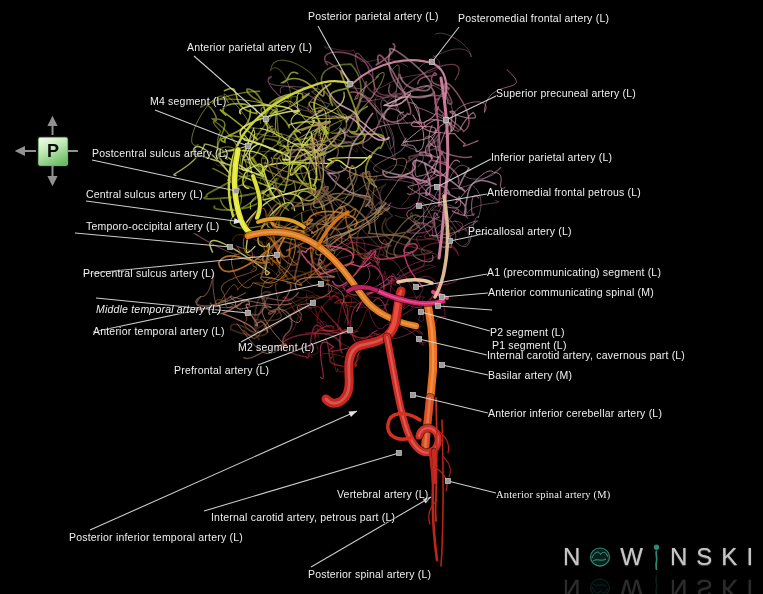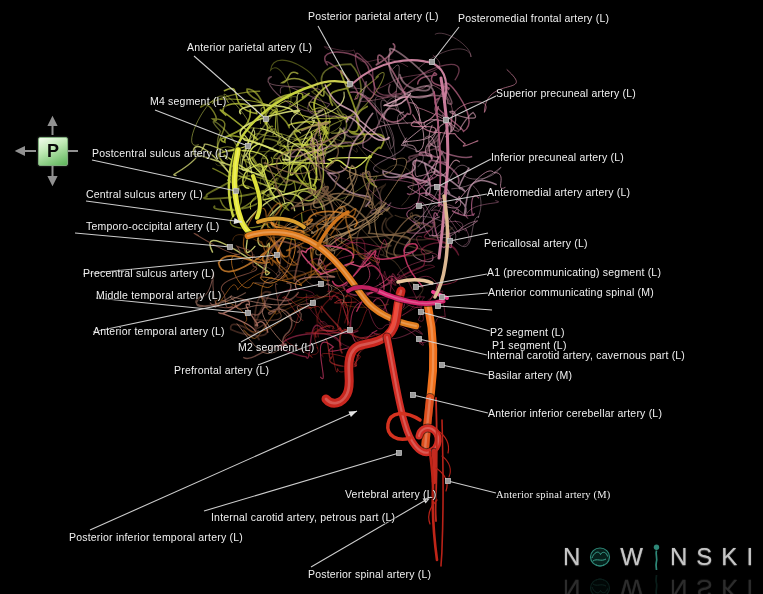--- a/index.html
+++ b/index.html
@@ -329,38 +329,38 @@
       </g>
   </svg>
 
   <div id="label-layer">
       <div class="vlabel" style="left: 308px; top: 10px;">Posterior parietal artery (L)</div>
       <div class="vlabel" style="left: 458px; top: 12px;">Posteromedial frontal artery (L)</div>
       <div class="vlabel" style="left: 187px; top: 41px; text-align: center;">Anterior parietal artery (L)</div>
       <div class="vlabel" style="left: 496px; top: 87px;">Superior precuneal artery (L)</div>
       <div class="vlabel" style="left: 150px; top: 95px; text-align: right;">M4 segment (L)</div>
       <div class="vlabel" style="left: 92px; top: 147px;">Postcentral sulcus artery (L)</div>
-      <div class="vlabel" style="left: 491px; top: 151px;">Inferior precuneal artery (L)</div>
+      <div class="vlabel" style="left: 491px; top: 151px;">Inferior parietal artery (L)</div>
       <div class="vlabel" style="left: 86px; top: 188px;">Central sulcus artery (L)</div>
-      <div class="vlabel" style="left: 487px; top: 186px;">Anteromedial artery artery (L)</div>
+      <div class="vlabel" style="left: 487px; top: 186px;">Anteromedial frontal petrous (L)</div>
       <div class="vlabel" style="left: 75px; top: 220px; margin-left: 11px;">Temporo-occipital artery (L)</div>
-      <div class="vlabel" style="left: 484px; top: 225px; margin-top: 12px;">Pericallosal artery (L)</div>
+      <div class="vlabel" style="left: 468px; top: 225px;">Pericallosal artery (L)</div>
       <div class="vlabel" style="left: 83px; top: 267px;">Precentral sulcus artery (L)</div>
       <div class="vlabel" style="left: 487px; top: 266px;">A1 (precommunicating) segment (L)</div>
-      <div class="vlabel" style="left: 96px; top: 289px;">Middle temporal artery (L)</div>
+      <div class="vlabel" style="left: 96px; top: 303px; font-style: italic;">Middle temporal artery (L)</div>
       <div class="vlabel" style="left: 488px; top: 286px;">Anterior communicating spinal (M)</div>
       <div class="vlabel" style="left: 492px; top: 304px; margin-top: 35px;">P1 segment (L)</div>
       <div class="vlabel" style="left: 93px; top: 325px;">Anterior temporal artery (L)</div>
       <div class="vlabel" style="left: 490px; top: 326px;">P2 segment (L)</div>
       <div class="vlabel" style="left: 238px; top: 341px;">M2 segment (L)</div>
       <div class="vlabel" style="left: 487px; top: 349px;">Internal carotid artery, cavernous part (L)</div>
       <div class="vlabel" style="left: 174px; top: 364px;">Prefrontal artery (L)</div>
       <div class="vlabel" style="left: 488px; top: 369px;">Basilar artery (M)</div>
       <div class="vlabel" style="left: 488px; top: 407px;">Anterior inferior cerebellar artery (L)</div>
-      <div class="vlabel" style="left: 345px; top: 488px;">Vertebral artery (L)</div>
+      <div class="vlabel" style="left: 337px; top: 488px;">Vertebral artery (L)</div>
       <div class="vlabel" style="left: 496px; top: 488px; font-family: Liberation Serif, serif;">Anterior spinal artery (M)</div>
       <div class="vlabel" style="left: 193px; top: 511px; padding-left: 18px;">Internal carotid artery, petrous part (L)</div>
       <div class="vlabel" style="left: 69px; top: 531px;">Posterior inferior temporal artery (L)</div>
       <div class="vlabel" style="left: 308px; top: 568px;">Posterior spinal artery (L)</div>
     </div>
 
   <div id="orient">
     <svg width="84" height="84">
       <g stroke="#919191" stroke-width="2" fill="#919191">
         <line x1="44.5" y1="25" x2="44.5" y2="14"></line>

